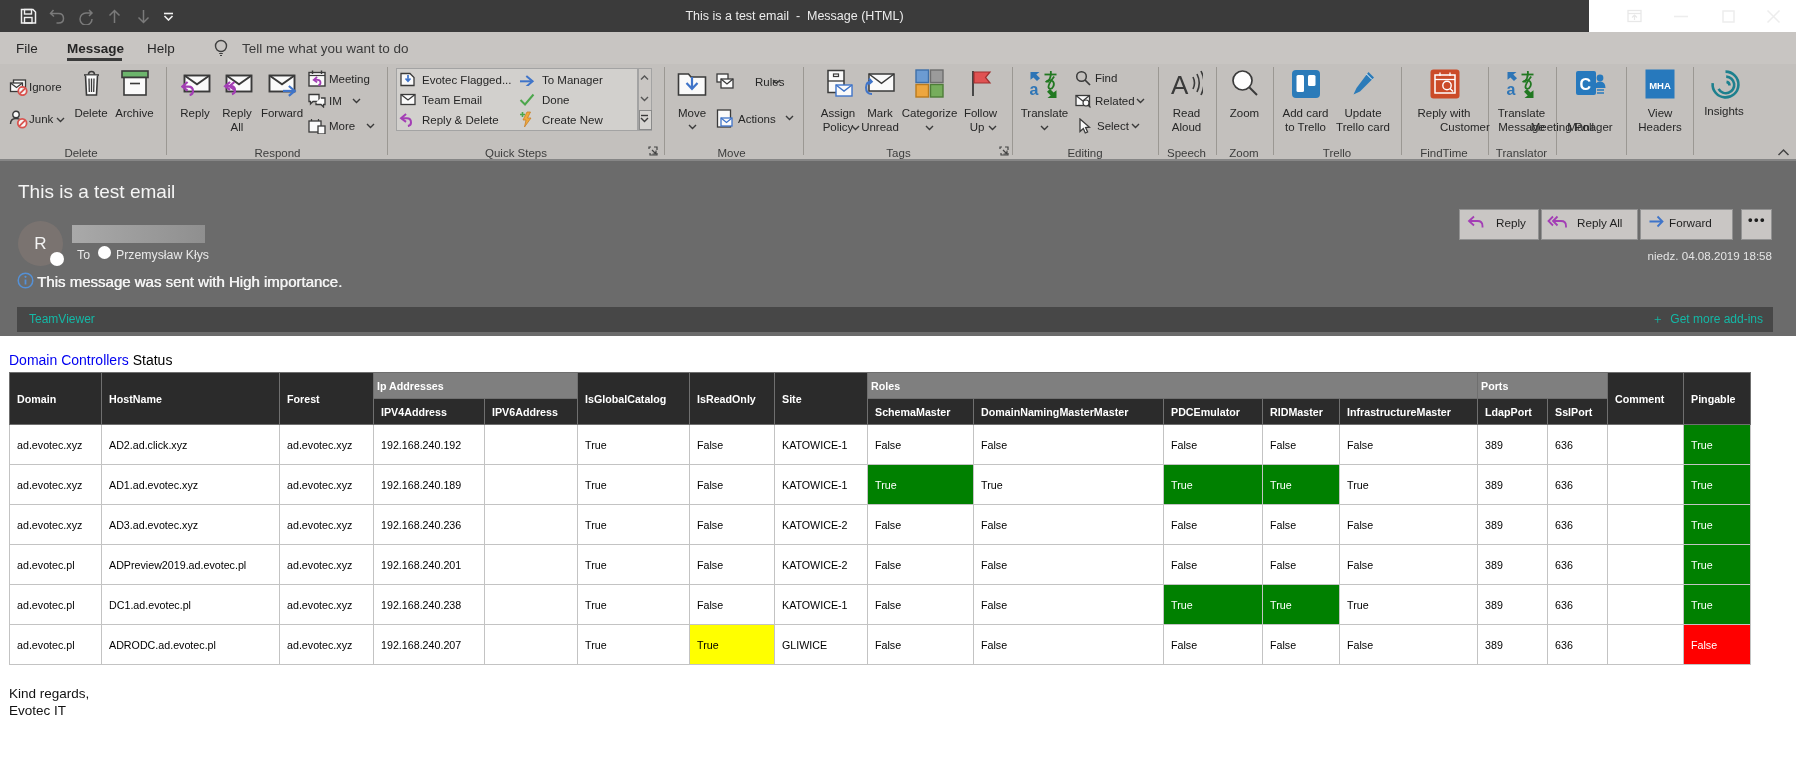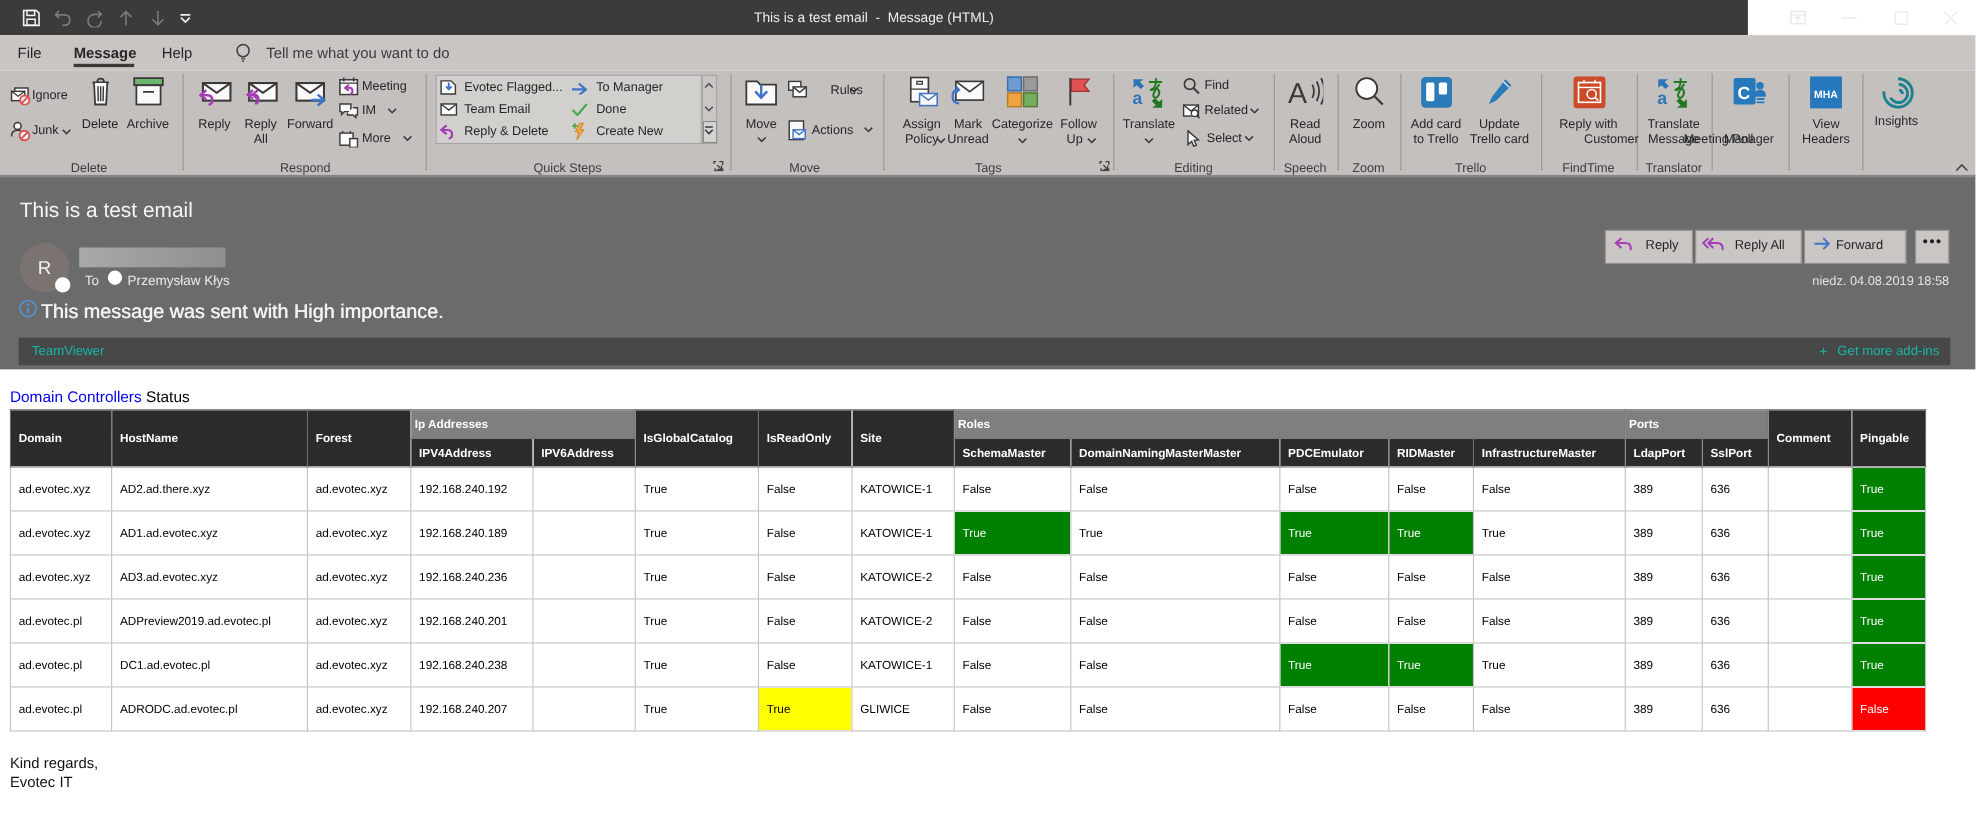--- a/index.html
+++ b/index.html
@@ -422,21 +422,21 @@
 <div style="position:absolute;left:50px;top:90.5px;width:14px;height:14px;border-radius:50%;background:#fff"></div>
 <div style="position:absolute;left:72px;top:64px;width:133px;height:18px;background:linear-gradient(90deg,#a9a9a9,#8f8f8f)"></div>
 <span style="position:absolute;left:77px;top:87px;font-size:12.3px;color:#e9e9e9">To</span>
 <div style="position:absolute;left:98px;top:85px;width:13px;height:13px;border-radius:50%;background:#fff"></div>
 <span style="position:absolute;left:116px;top:87px;font-size:12.3px;color:#e9e9e9">Przemysław Kłys</span>
 <svg style="position:absolute;left:17px;top:111px" width="17" height="17" viewBox="0 0 17 17">
       <circle cx="8.5" cy="8.5" r="7.3" fill="none" stroke="#5591d6" stroke-width="1.5"></circle>
       <line x1="8.5" y1="7.5" x2="8.5" y2="12.5" stroke="#5591d6" stroke-width="1.8"></line>
       <circle cx="8.5" cy="4.8" r="1.1" fill="#5591d6"></circle>
     </svg>
-<span style="position:absolute;left:37px;top:112px;font-size:18px;color:#f2f2f2;text-shadow:0.45px 0 0 #f2f2f2">This message was sent with High importance.</span>
+<span style="position:absolute;left:37px;top:112px;font-size:15px;color:#f2f2f2;text-shadow:0.45px 0 0 #f2f2f2">This message was sent with High importance.</span>
 <div class="hbtn" style="left:1459px;width:80px"></div>
     <svg style="position:absolute;left:1467px;top:54px" width="17" height="14" viewBox="0 0 17 14">
       <path d="M7 1.5 L2 6 L7 10.5" fill="none" stroke="#a33eb5" stroke-width="1.8"></path>
       <path d="M2.5 6 h8 q5 0 5 5 v1.5" fill="none" stroke="#a33eb5" stroke-width="1.8"></path>
     </svg>
     <span style="position:absolute;left:1496px;top:55px;font-size:11.7px;color:#1f1f1f">Reply</span>
 <div class="hbtn" style="left:1540.5px;width:97.5px"></div>
     <svg style="position:absolute;left:1547px;top:54px" width="21" height="14" viewBox="0 0 21 14">
       <path d="M6 1.5 L1.5 6 L6 10.5 M10.5 1.5 L6 6 L10.5 10.5" fill="none" stroke="#a33eb5" stroke-width="1.8"></path>
       <path d="M6.5 6 h7.5 q5 0 5 5 v1.5" fill="none" stroke="#a33eb5" stroke-width="1.8"></path>
@@ -496,21 +496,21 @@
     <th>SchemaMaster</th>
           <th>DomainNamingMasterMaster</th>
           <th>PDCEmulator</th>
           <th>RIDMaster</th>
           <th>InfrastructureMaster</th>
     <th>LdapPort</th>
           <th>SslPort</th>
   </tr>
   <tr style="height:40px">
     <td>ad.evotec.xyz</td>
-          <td>AD2.ad.there.xyz</td>
+          <td>AD2.ad.click.xyz</td>
           <td>ad.evotec.xyz</td>
           <td>192.168.240.192</td>
           <td></td>
     <td>True</td>
           <td>False</td>
           <td>KATOWICE-1</td>
     <td>False</td>
           <td>False</td>
           <td>False</td>
           <td>False</td>

